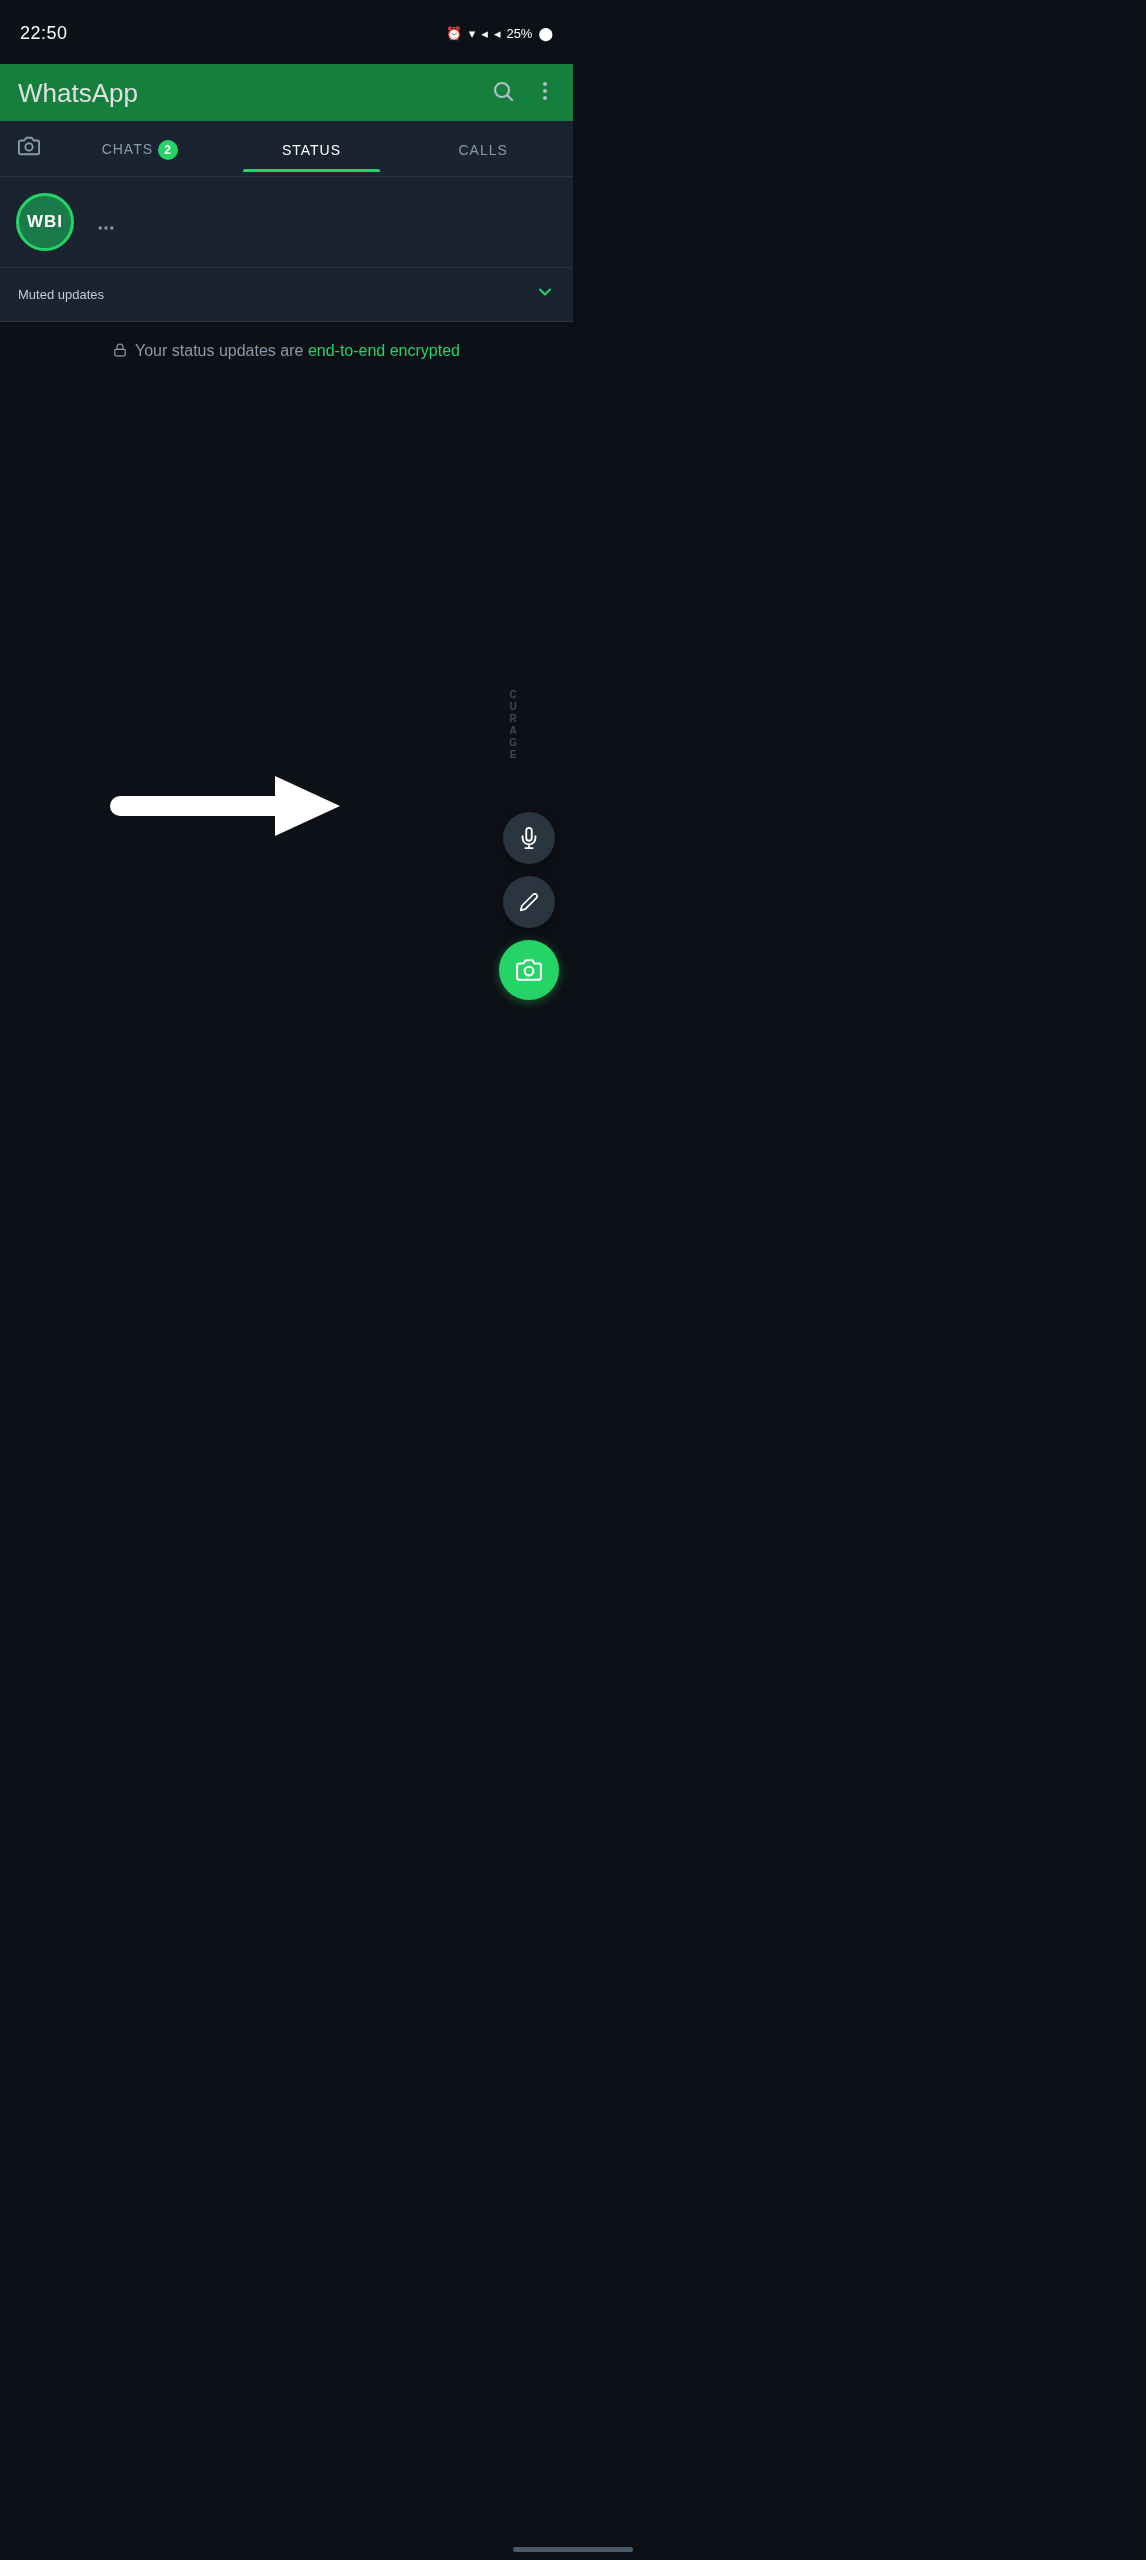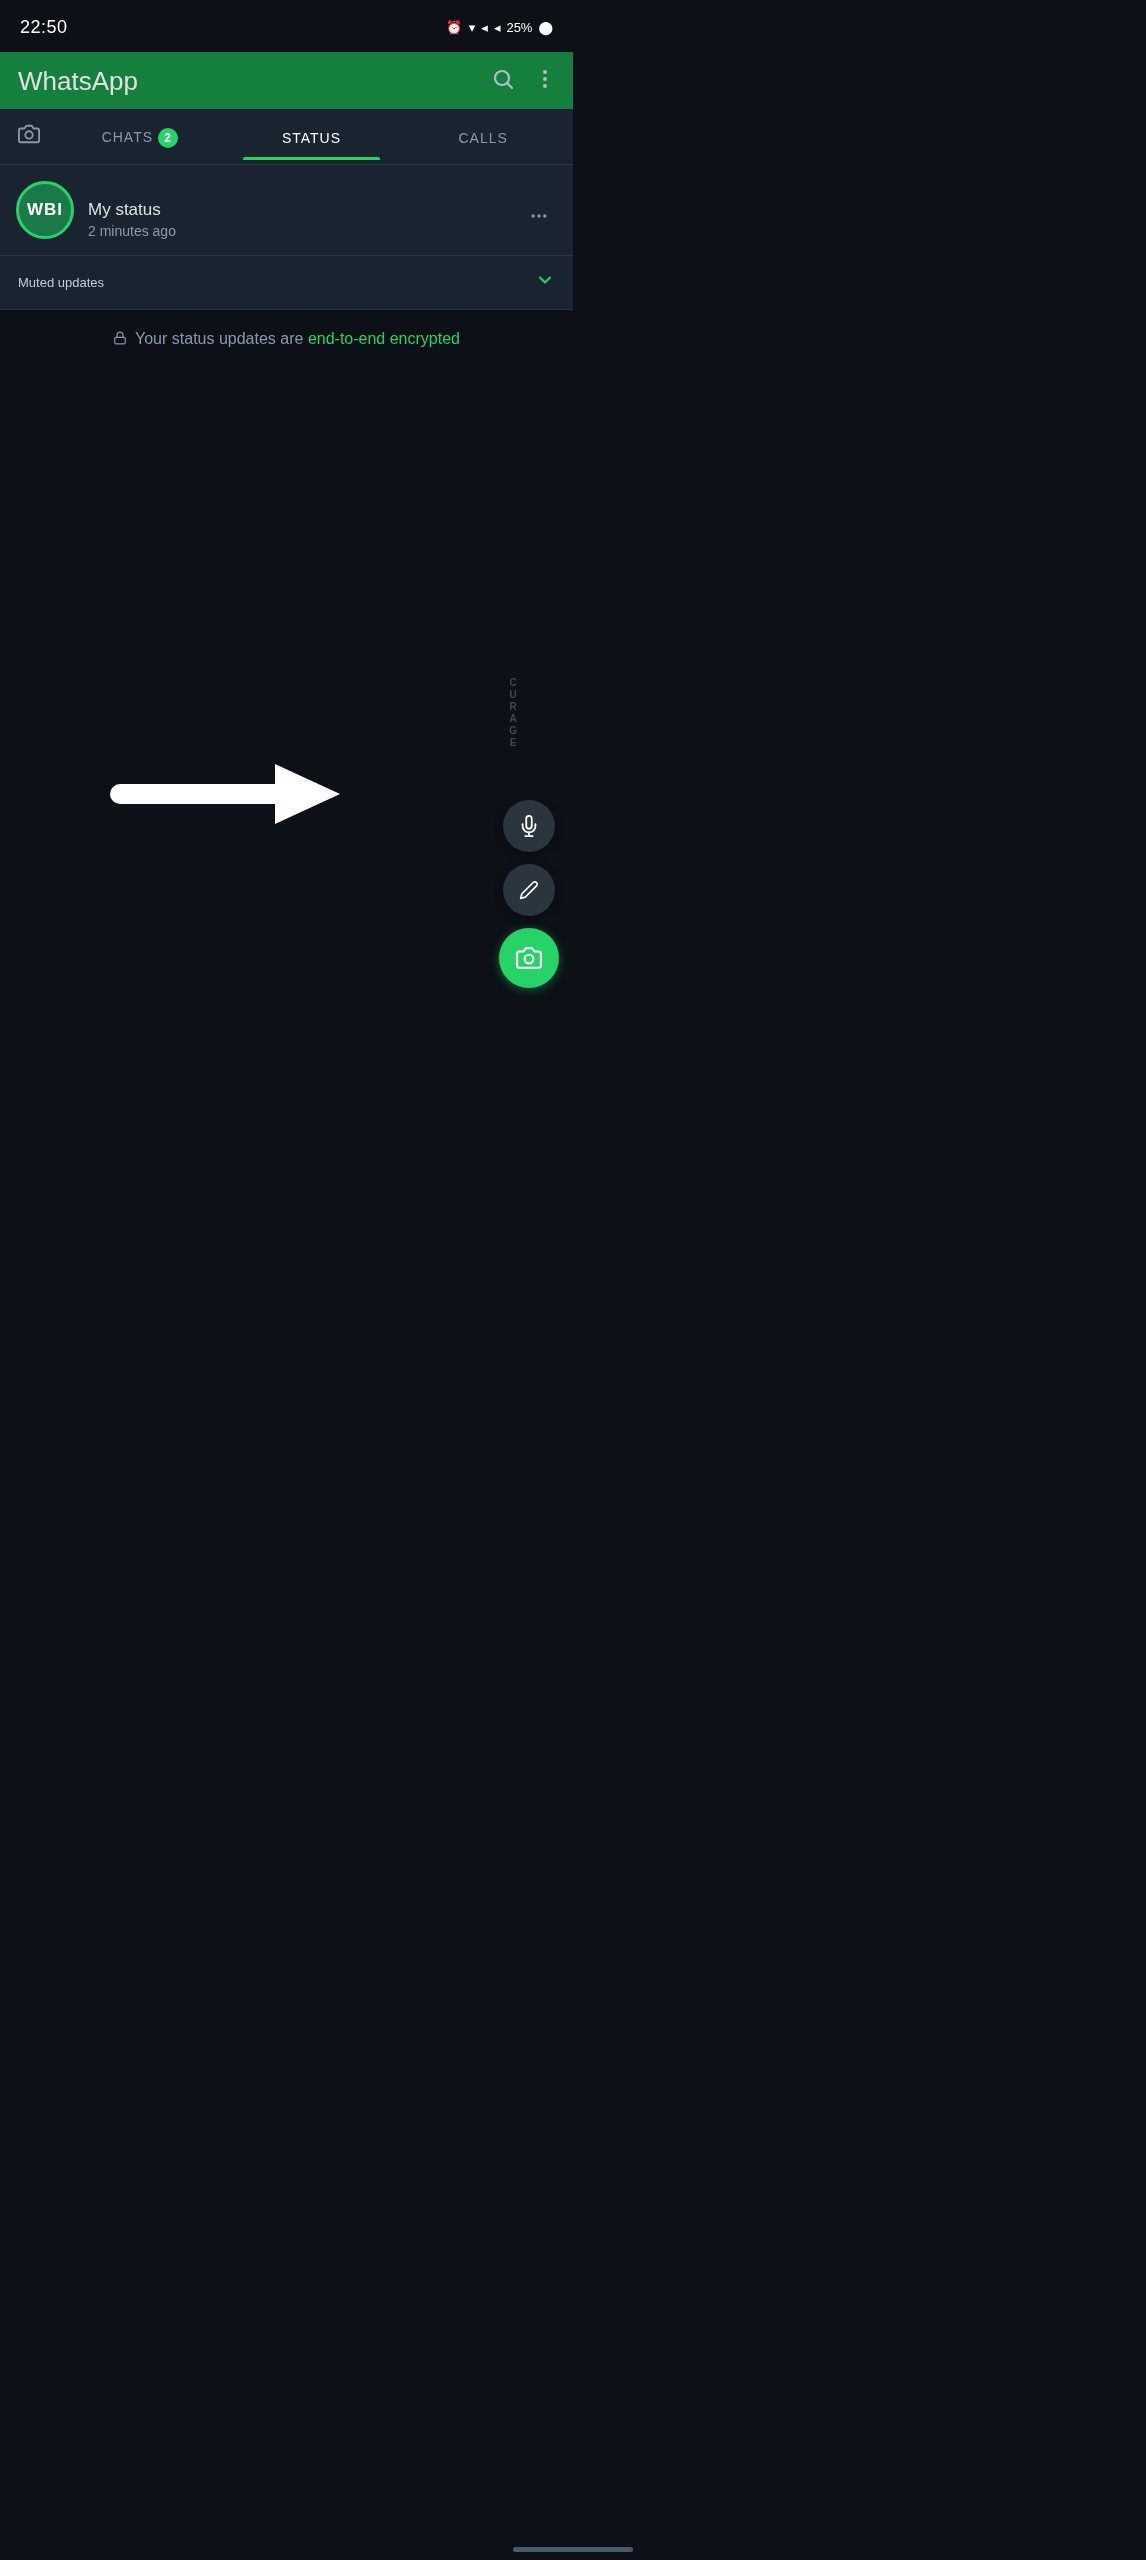--- a/index.html
+++ b/index.html
@@ -15,21 +15,21 @@
       overflow-x: hidden;
     }
 
     
     .status-bar {
       background-color: #0d1117;
       display: flex;
       justify-content: space-between;
       align-items: center;
       padding: 10px 20px 8px 20px;
-      height: 52px;
+      height: 64px;
     }
     .status-time {
       font-size: 18px;
       font-weight: 500;
       color: #fff;
       letter-spacing: 0.5px;
     }
     .status-icons {
       display: flex;
       align-items: center;
@@ -315,24 +315,20 @@
   </div>
   <div class="tab-item">
     <span>CALLS</span>
   </div>
 </div>
 
 <div class="my-status-row">
   <div class="avatar-ring">
     <span class="avatar-letters">WBI</span>
   </div>
-  <div class="my-status-info">
-    <div class="my-status-title">My status</div>
-    <div class="my-status-time">2 minutes ago</div>
-  </div>
   <span class="my-status-more">
     <svg width="20" height="20" viewBox="0 0 24 24" fill="#8a9aaa">
       <circle cx="5" cy="12" r="2"></circle>
       <circle cx="12" cy="12" r="2"></circle>
       <circle cx="19" cy="12" r="2"></circle>
     </svg>
   </span>
 </div>
 
 <div class="muted-row">

